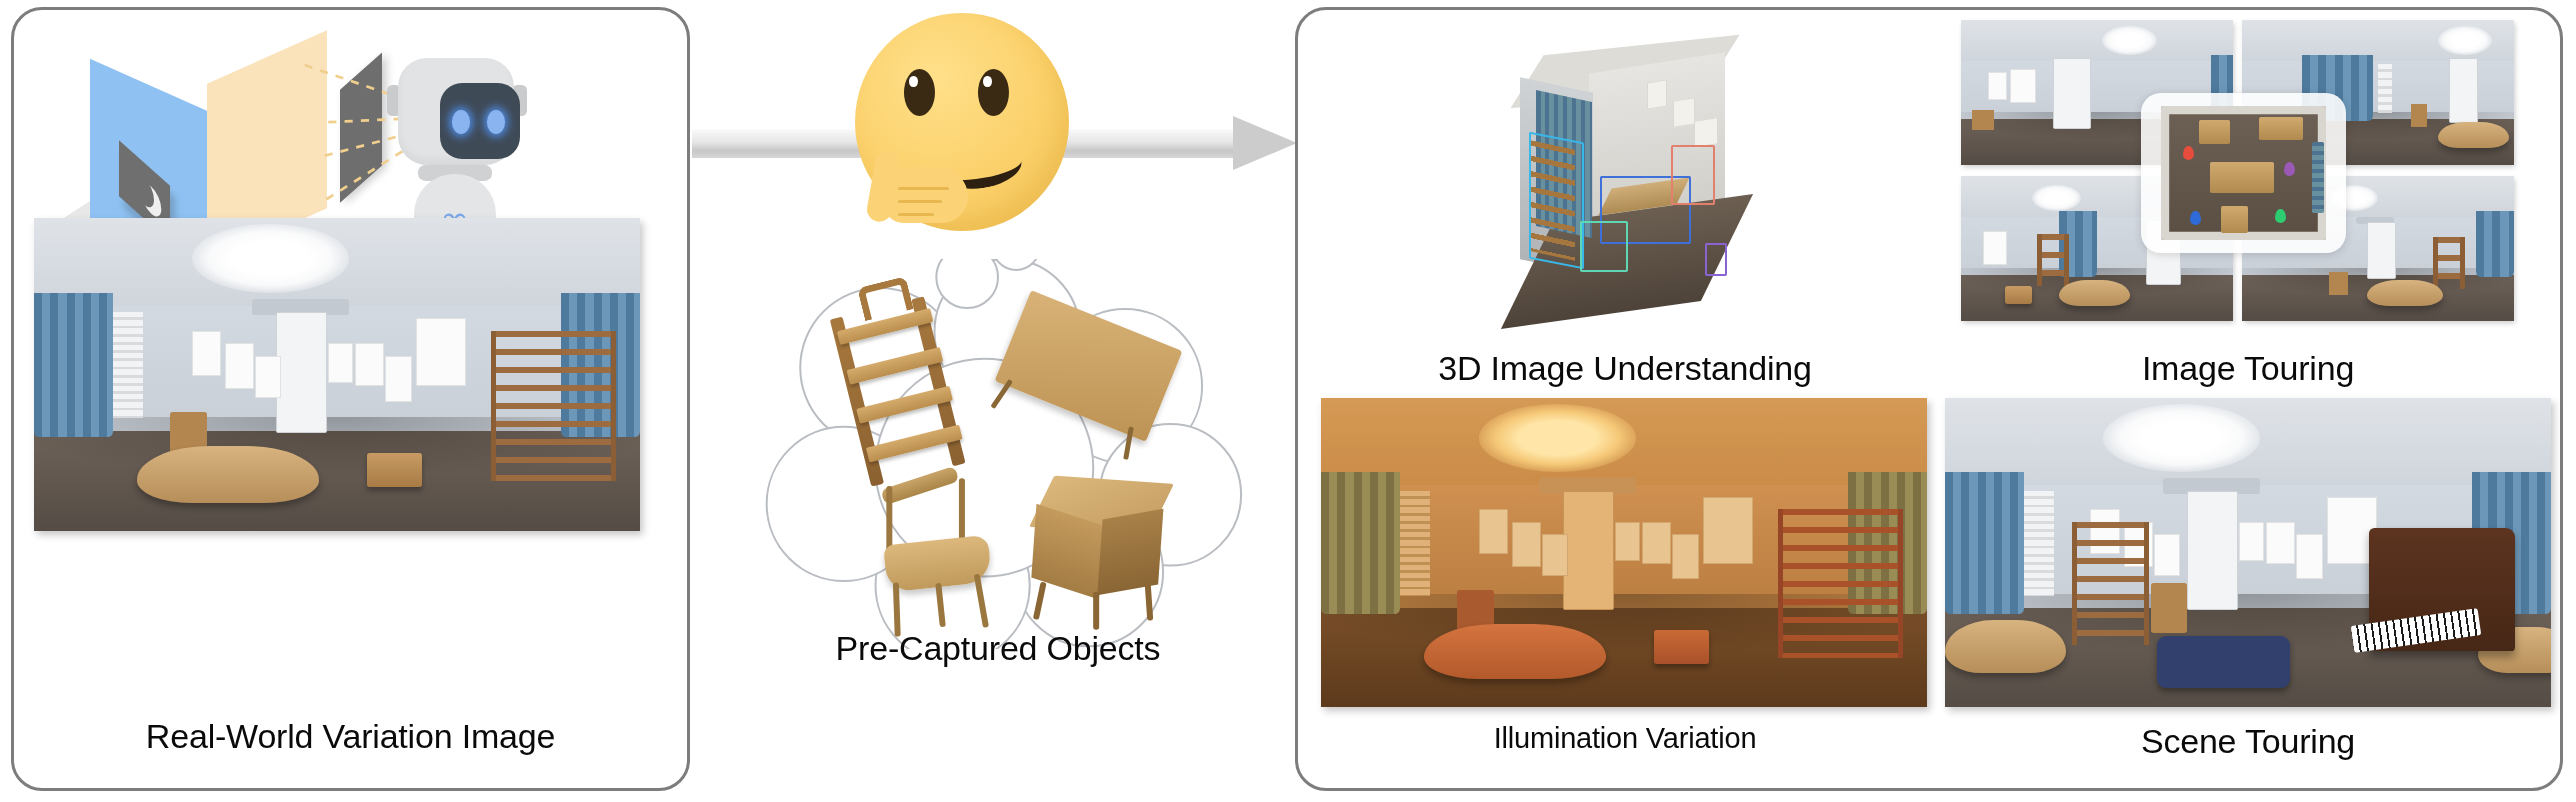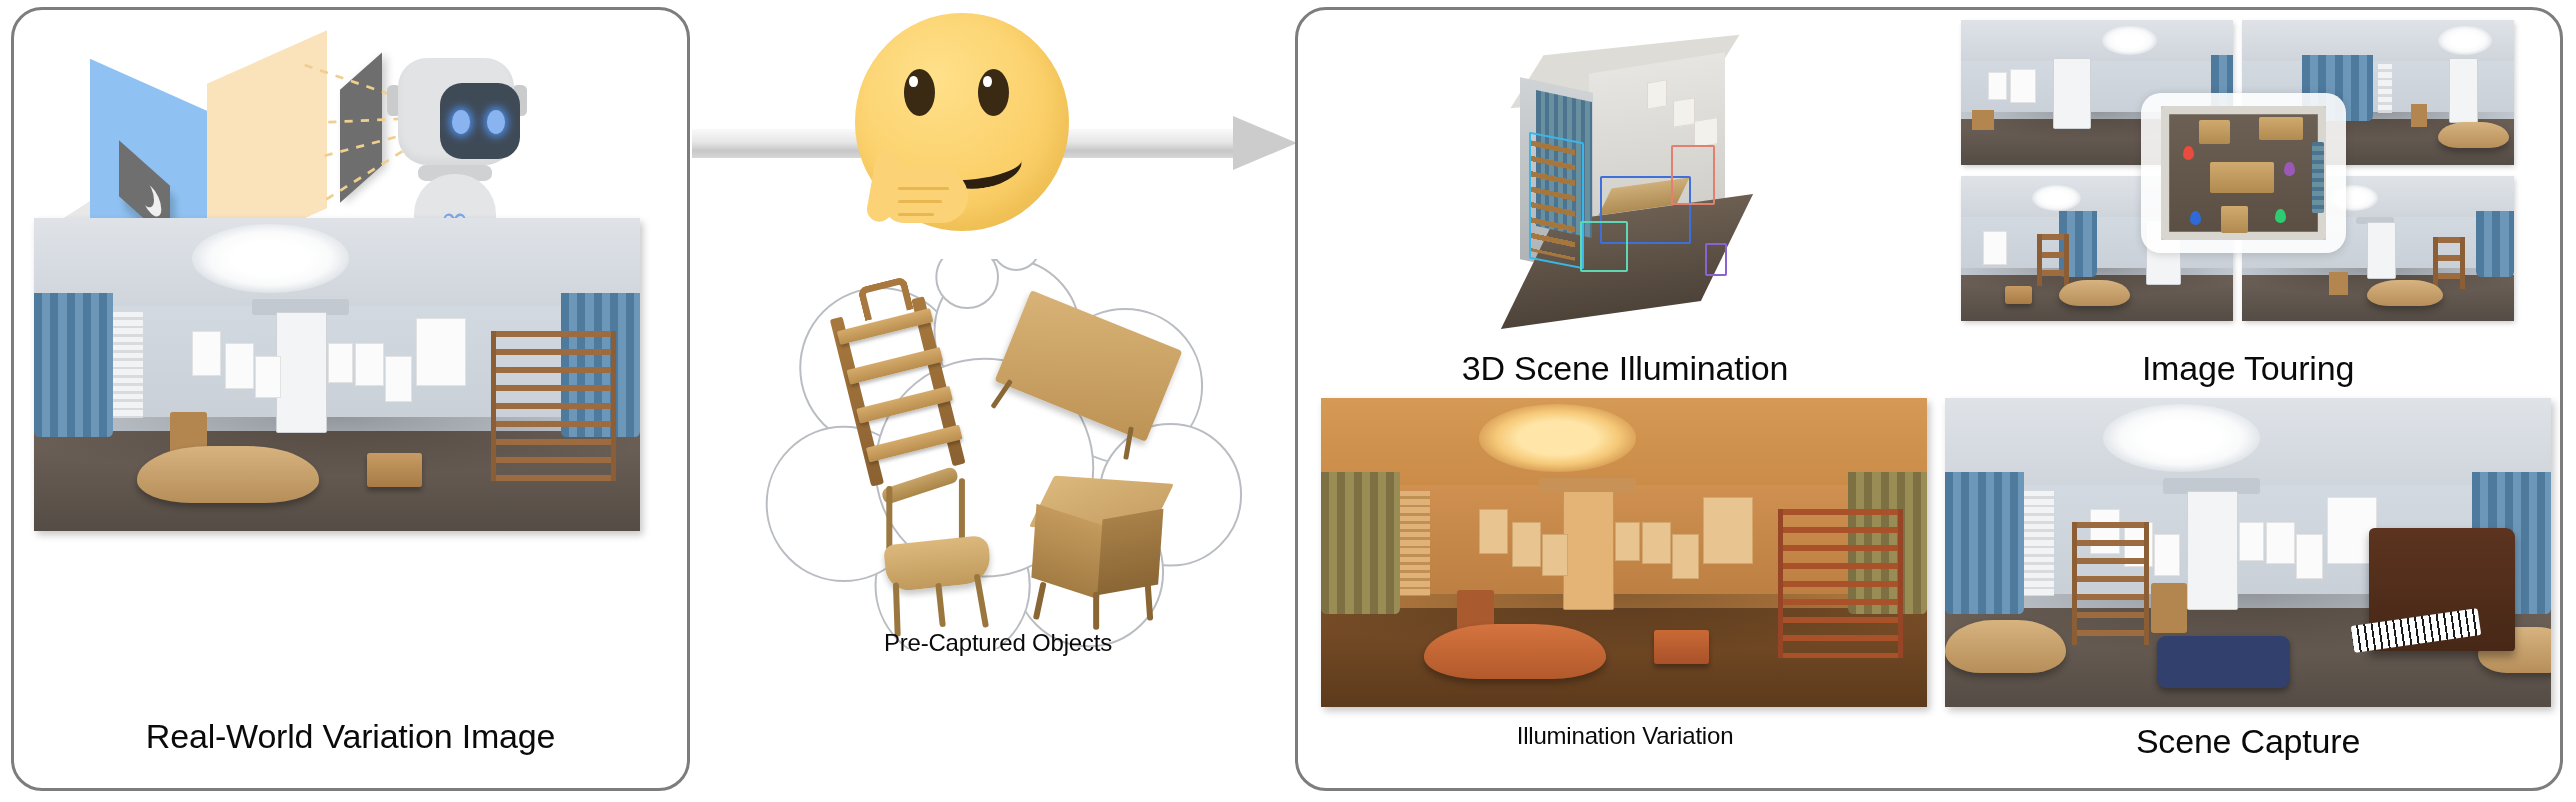--- a/index.html
+++ b/index.html
@@ -259,21 +259,21 @@
   .td-dot{position:absolute;width:11px;height:14.5px;border-radius:50% 50% 50% 50%/60% 60% 40% 40%;}
 
   #illum{position:absolute;left:1321px;top:398px;width:606px;height:309px;}
   #editing{position:absolute;left:1945px;top:398px;width:606px;height:309px;}
 
   
   #cap-capture{left:11px;top:320px;width:679px;font-size:34px;}
   #cap-pano{left:11px;top:717px;width:679px;font-size:34px;}
   #cap-3d{left:1303px;top:349px;width:644px;font-size:34px;}
   #cap-tour{left:1933px;top:349px;width:630px;font-size:34px;}
-  #cap-illum{left:1303px;top:722px;width:644px;font-size:24px;}
+  #cap-illum{left:1303px;top:722px;width:644px;font-size:29px;}
   #cap-edit{left:1933px;top:722px;width:630px;font-size:34px;}
 </style>
 </head>
 <body>
 
 <div class="panel" id="left-panel"></div>
 
 <div id="capture-illustration">
 
   <div class="iso-room">
@@ -407,21 +407,21 @@
   <div class="wood-nightstand cloud-obj">
     <div class="topf"></div>
     <div class="front"></div>
     <div class="sidef"></div>
     <div class="leg" style="left:7.3px;top:107px;transform:rotate(8deg)"></div>
     <div class="leg" style="left:64px;top:113px;transform:rotate(-4deg)"></div>
     <div class="leg" style="left:116px;top:100px;transform:rotate(-8deg)"></div>
   </div>
 </div>
 
-<div class="caption" style="left:744px;top:629px;width:508px;font-size:24px">Pre-Captured Objects</div>
+<div class="caption" style="left:744px;top:629px;width:508px;font-size:34px">Pre-Captured Objects</div>
 
 <div class="panel" id="right-panel"></div>
 
 <div id="scene3d">
   <div class="room3d r3">
     <div class="ceil3"></div>
     <div class="backwall"></div>
     <div class="leftwall"></div>
     <div class="floor3"></div>
     <div class="curt3"></div>
@@ -430,21 +430,21 @@
     <div class="p3" style="left:162px;top:56px;width:20px;height:25.4px"></div>
     <div class="p3" style="left:183px;top:76px;width:22px;height:25.4px"></div>
     <div class="table3"></div>
     <div class="bbox" id="bbox-shelf"></div>
     <div class="bbox" id="bbox-table"></div>
     <div class="bbox" id="bbox-chair"></div>
     <div class="bbox" id="bbox-stool"></div>
     <div class="bbox" id="bbox-bin"></div>
   </div>
 </div>
-<div class="caption" id="cap-3d">3D Scene Illumination</div>
+<div class="caption" id="cap-3d">3D Image Understanding</div>
 
 <div id="touring">
   <div class="tour-cell" id="tour-tl">
     <div class="pano">
       <div class="ceil"></div>
         <div class="walls"></div>
         <div class="floor"></div>
       <div class="lamp" style="left:52%;top:4%;width:20%;height:20%"></div>
       <div class="door" style="left:34%;top:26%;width:13%;height:48%"></div>
       <div class="poster" style="left:10%;top:36%;width:6%;height:18%"></div>
@@ -558,14 +558,14 @@
     <div class="rack" style="left:21%;right:auto;top:40%;width:11%;height:40%"></div>
     <div class="chairlet" style="left:34%;top:60%;width:6%;height:16%;border-radius:2.7px"></div>
     <div class="bench" style="left:0%;top:72%;width:20%;height:17%"></div>
     <div class="bench" style="left:88%;top:74%;width:16%;height:15%"></div>
     <div class="mat"></div>
     <div class="piano">
       <div class="keys"></div>
     </div>
   </div>
 </div>
-<div class="caption" id="cap-edit">Scene Capture</div>
+<div class="caption" id="cap-edit">Scene Touring</div>
 
 
 </body></html>

